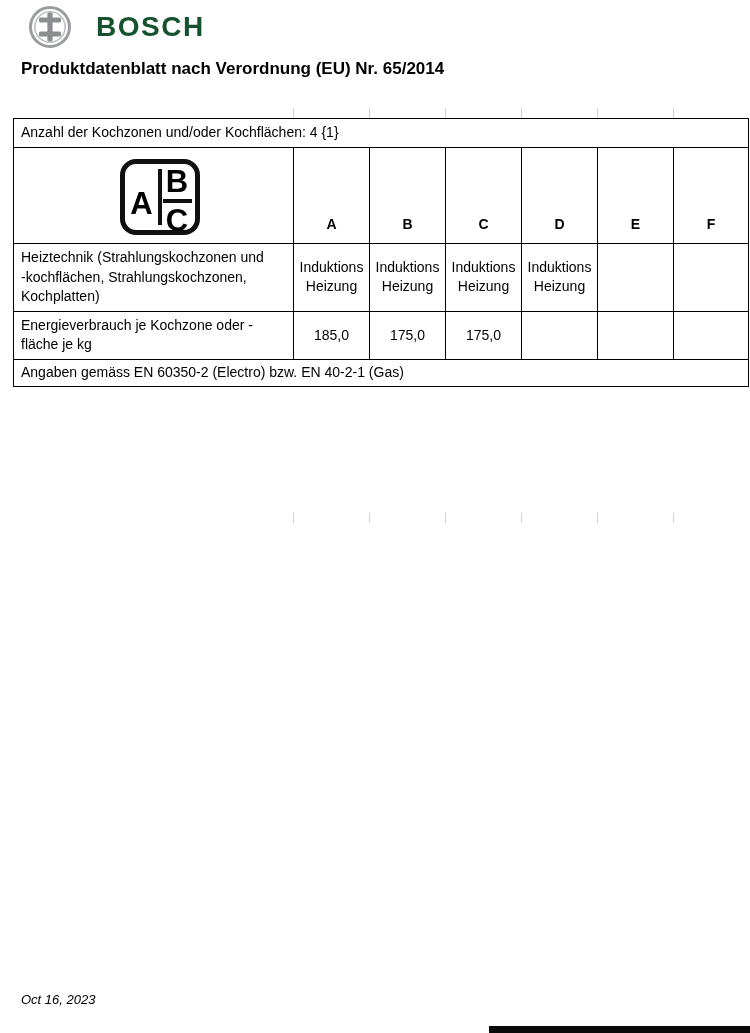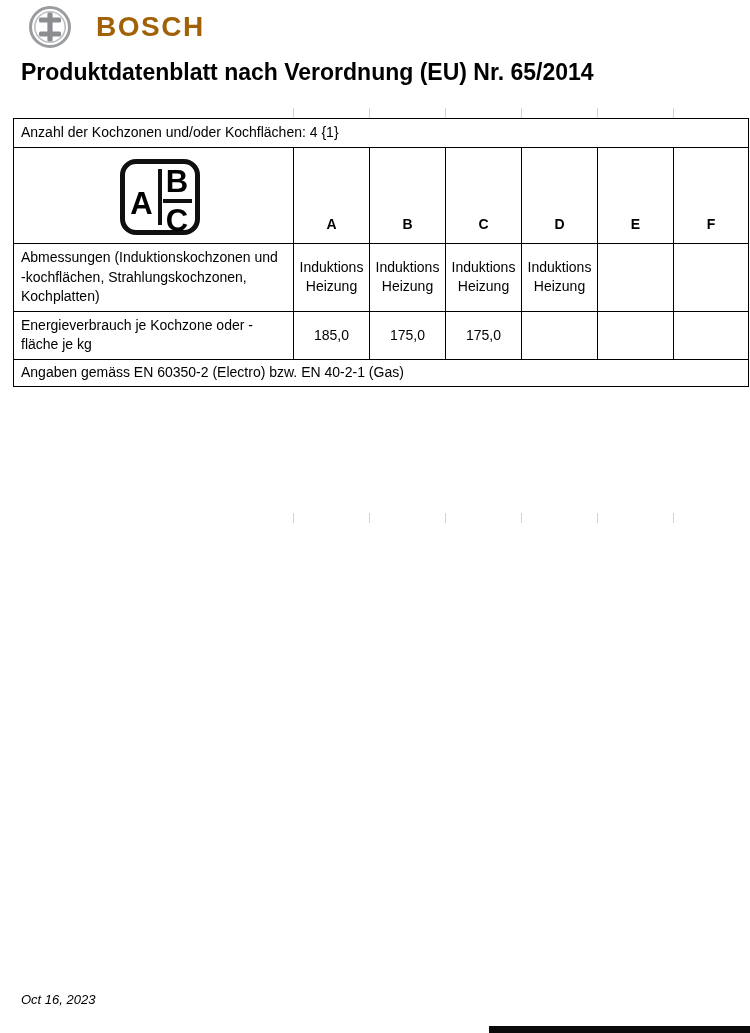--- a/index.html
+++ b/index.html
@@ -5,21 +5,21 @@
   * { margin:0; padding:0; box-sizing:border-box; }
   html,body { width:750px; height:1033px; background:#fff; color:#000;
               font-family:"Liberation Sans", sans-serif; position:relative; overflow:hidden; }
 
   
   .logo { position:absolute; top:5px; left:28px; display:flex; align-items:center; }
   .emblem { width:44px; height:44px; display:block; }
   .brand-name { font-size:28px; font-weight:bold; letter-spacing:1.5px; margin-left:24px;
                 font-family:"Liberation Sans", sans-serif; }
 
-  .doc-title { position:absolute; top:59px; left:21px; font-size:23px; font-weight:bold; }
+  .doc-title { position:absolute; top:59px; left:21px; font-size:17px; font-weight:bold; }
 
   
   table.doc-table { position:absolute; top:118px; left:13px; width:735px;
                     border-collapse:collapse; table-layout:fixed; font-size:14px; line-height:1.38; }
   .doc-table td { border:1px solid #000; padding:2px 6px; vertical-align:middle;
                   overflow:hidden; }
   .label-cell { white-space:pre-line; padding-left:7px !important; }
   .value-cell { text-align:center; white-space:pre-line; padding:14px 2px !important; }
   .full-cell  { padding-left:7px !important; }
   tr.r-full   { height:29px; }
@@ -52,21 +52,21 @@
 <body>
 
 <div class="logo">
   <svg class="emblem" viewBox="0 0 44 44">
     <circle cx="22" cy="22" r="19.5" fill="none" stroke="#9a9ca0" stroke-width="3"></circle>
     <circle cx="22" cy="22" r="15.2" fill="none" stroke="#bcbec2" stroke-width="1.6"></circle>
     <rect x="19.4" y="7.5" width="5.2" height="29" rx="1.5" fill="#8b8d91"></rect>
     <rect x="11" y="12.5" width="22" height="5" rx="1.5" fill="#8b8d91"></rect>
     <rect x="11" y="26.5" width="22" height="5" rx="1.5" fill="#8b8d91"></rect>
   </svg>
-  <span class="brand-name" style="color: #a16207;">BOSCH</span>
+  <span class="brand-name" style="color: #14532d;">BOSCH</span>
 </div>
 
 <h1 class="doc-title">Produktdatenblatt nach Verordnung (EU) Nr. 65/2014</h1>
 
 <table class="doc-table">
   <colgroup>
     <col style="width:280px">
       <col style="width:76px">
       <col style="width:76px">
     <col style="width:76px">
@@ -89,21 +89,21 @@
       </div>
     </td>
     <td class="col-head">A</td>
     <td class="col-head">B</td>
     <td class="col-head">C</td>
     <td class="col-head">D</td>
     <td class="col-head">E</td>
     <td class="col-head">F</td>
   </tr>
   <tr class="r-heiz">
-    <td class="label-cell">Abmessungen (Induktionskochzonen und
+    <td class="label-cell">Heiztechnik (Strahlungskochzonen und
 -kochflächen, Strahlungskochzonen,
 Kochplatten)</td>
     <td class="value-cell">Induktions
 Heizung</td>
     <td class="value-cell">Induktions
 Heizung</td>
     <td class="value-cell">Induktions
 Heizung</td>
     <td class="value-cell">Induktions
 Heizung</td>

